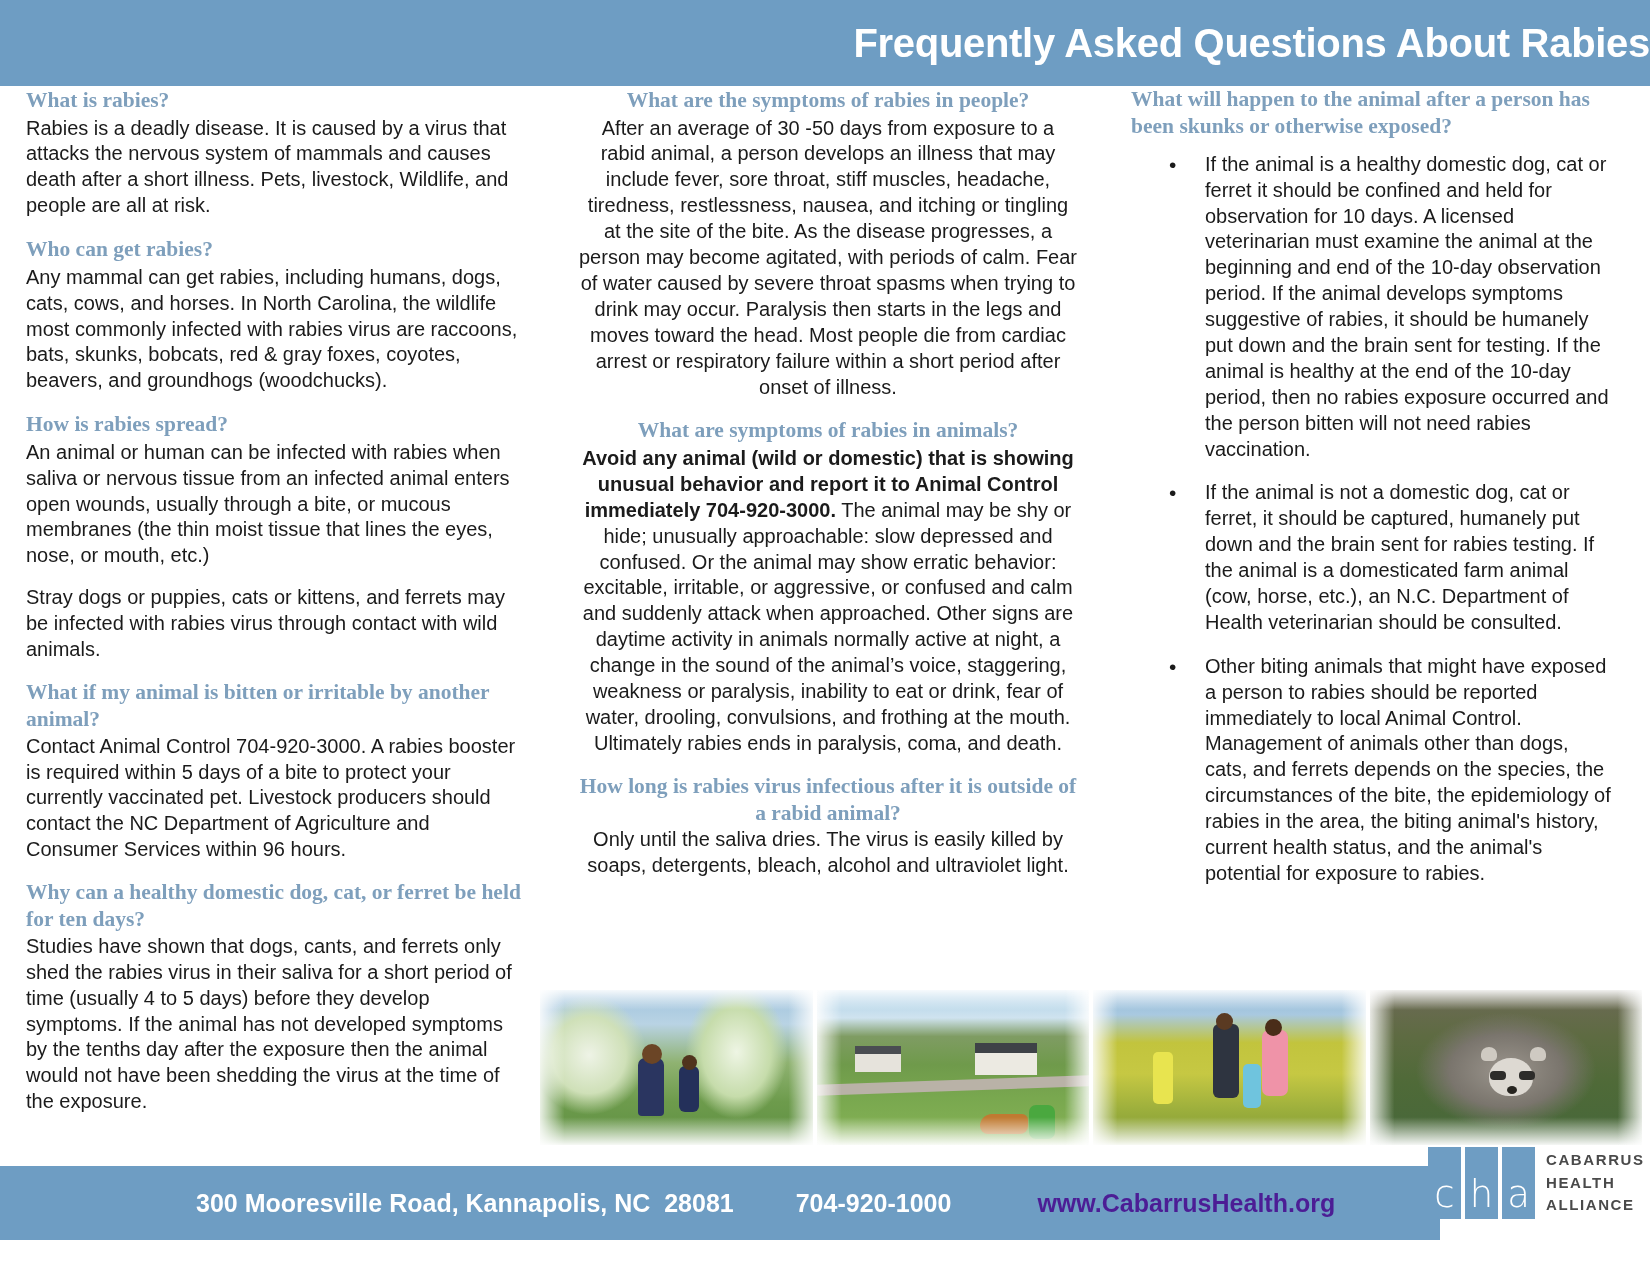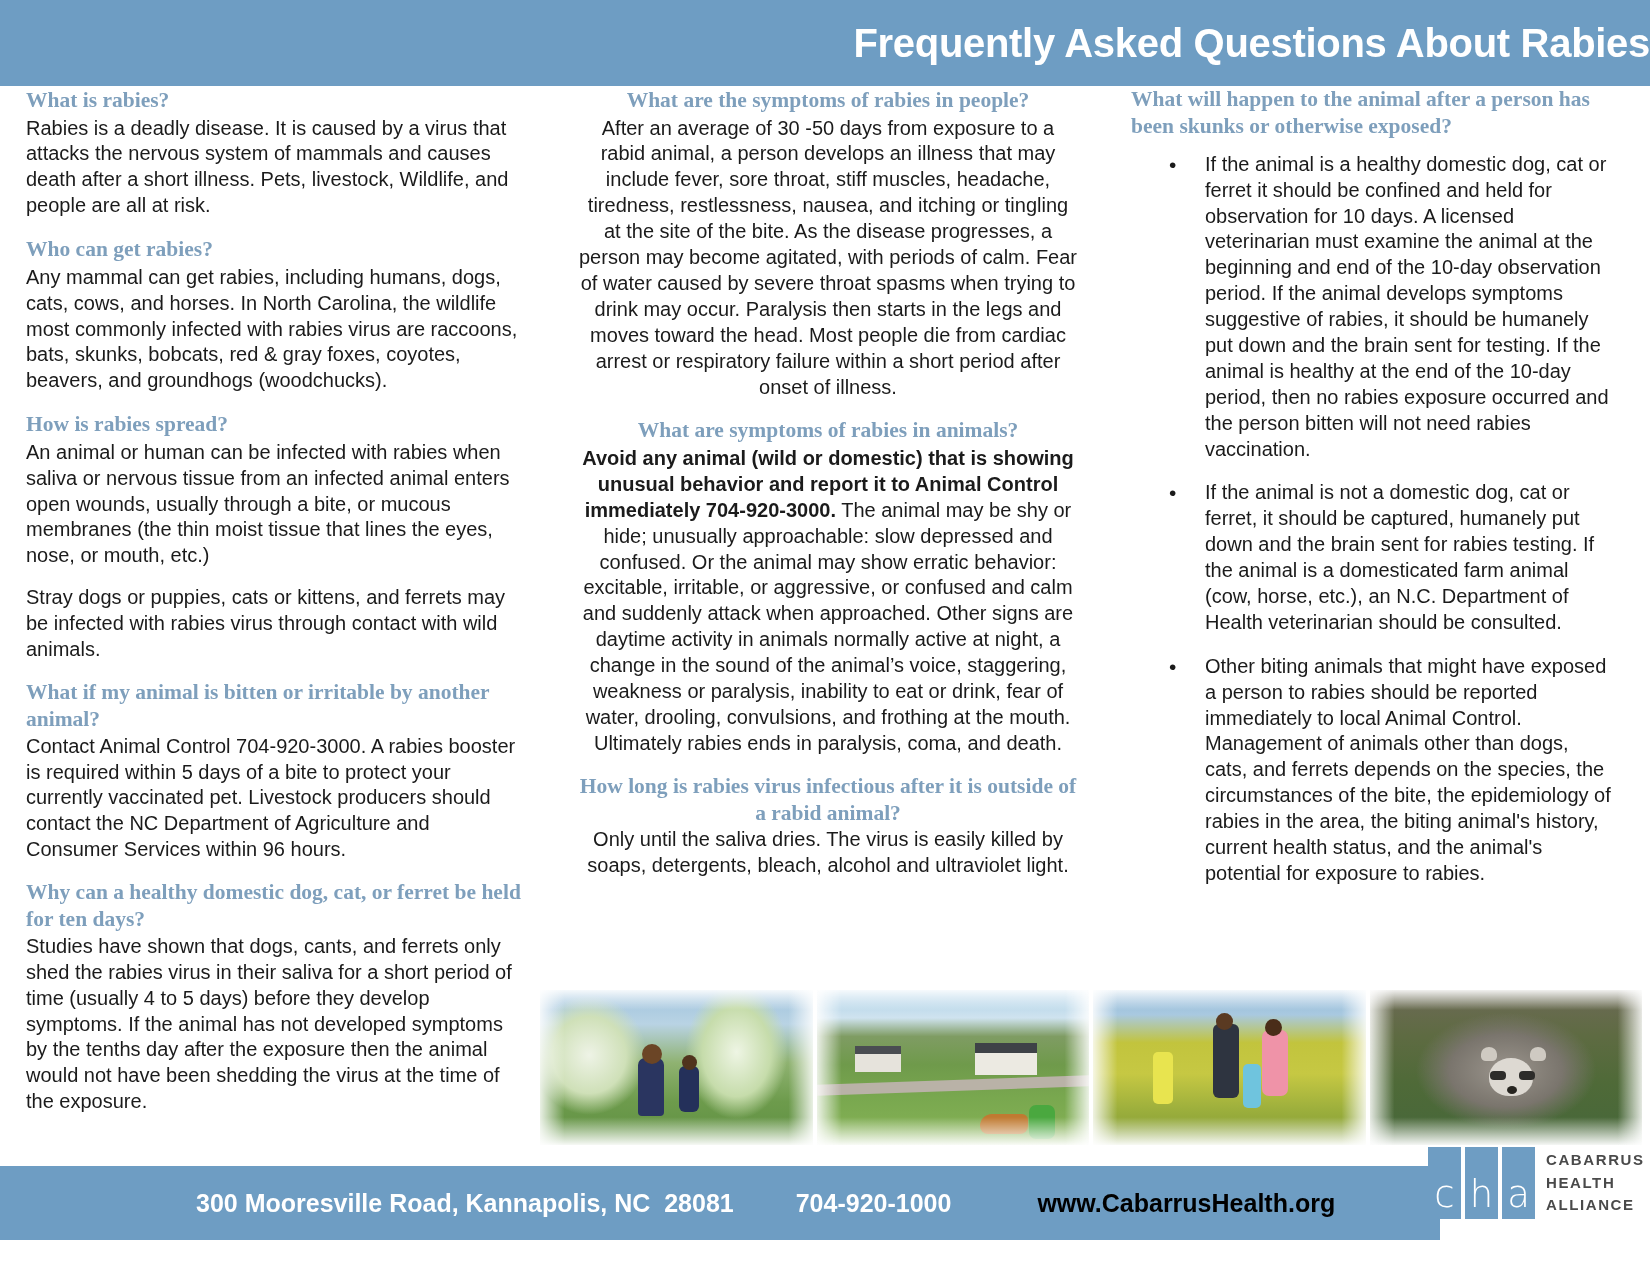--- a/index.html
+++ b/index.html
@@ -183,21 +183,21 @@
     margin-left: 196px;
     white-space: pre;
   }
   #footer-phone {
     color: #ffffff;
     font-size: 25px;
     font-weight: bold;
     margin-left: 62px;
   }
   #footer-web {
-    color: #000000;
+    color: #4c1d95;
     font-size: 25px;
     font-weight: bold;
     margin-left: 86px;
   }
 
   
   #logo {
     position: absolute;
     left: 1428px;
     top: 1140px;

